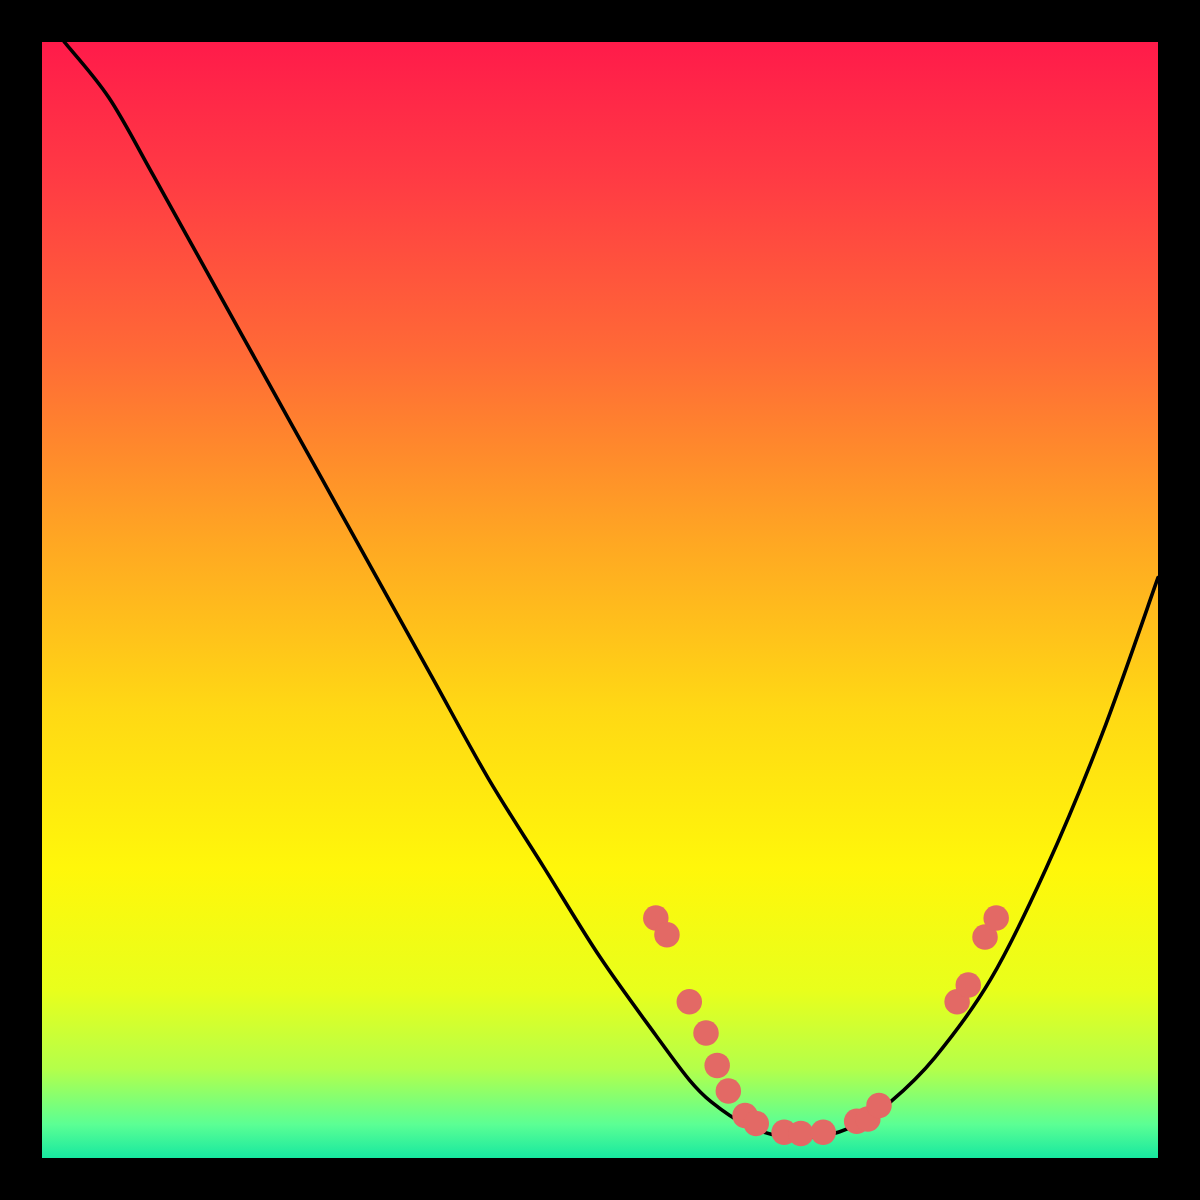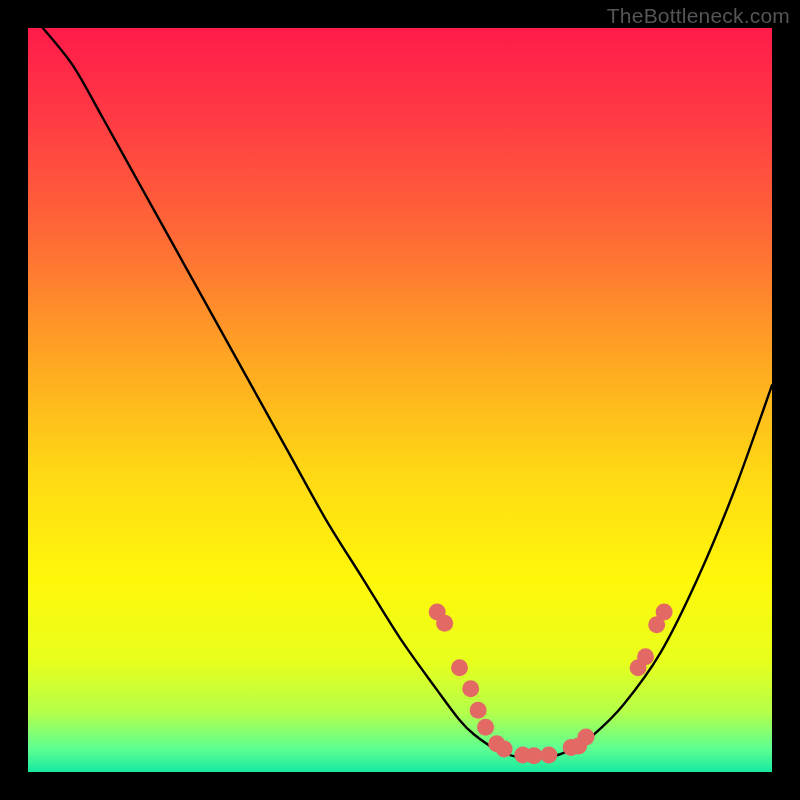--- a/index.html
+++ b/index.html
@@ -89,14 +89,13 @@
           <circle cx="543.12" cy="719.45" r="8.5" fill="#e36965"></circle>
           <circle cx="550.56" cy="717.96" r="8.5" fill="#e36965"></circle>
           <circle cx="558.00" cy="709.03" r="8.5" fill="#e36965"></circle>
           <circle cx="610.08" cy="639.84" r="8.5" fill="#e36965"></circle>
           <circle cx="617.52" cy="628.68" r="8.5" fill="#e36965"></circle>
           <circle cx="628.68" cy="596.69" r="8.5" fill="#e36965"></circle>
           <circle cx="636.12" cy="584.04" r="8.5" fill="#e36965"></circle>
         </g>
     </svg>
   </div>
-  <div class="watermark">TheBottleneck.com</div>
 </div>
 
 </body></html>

